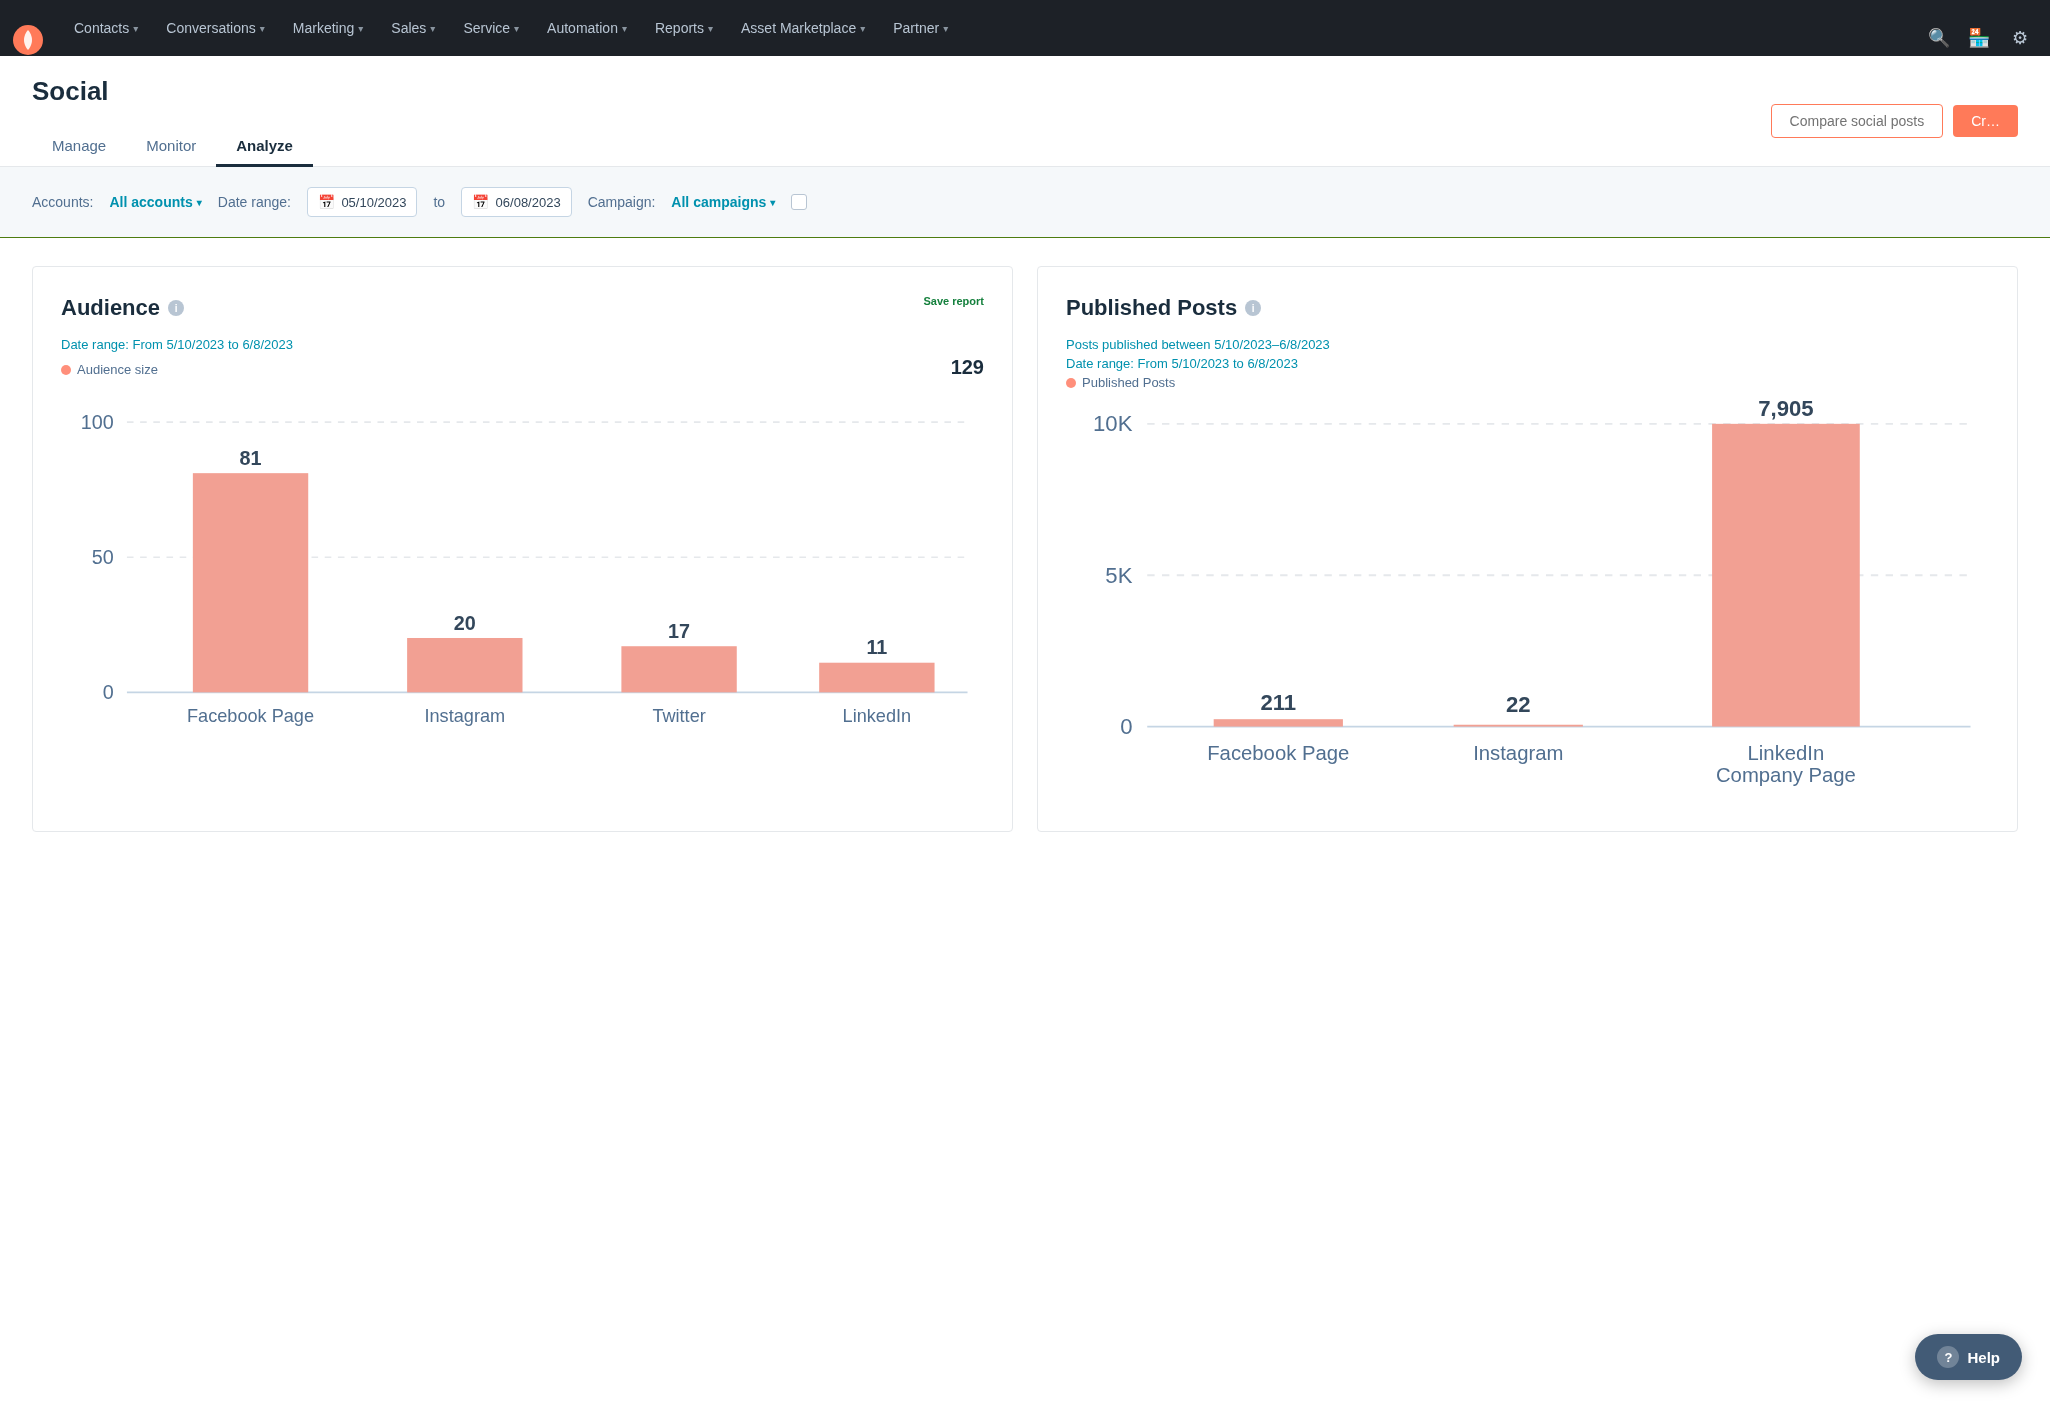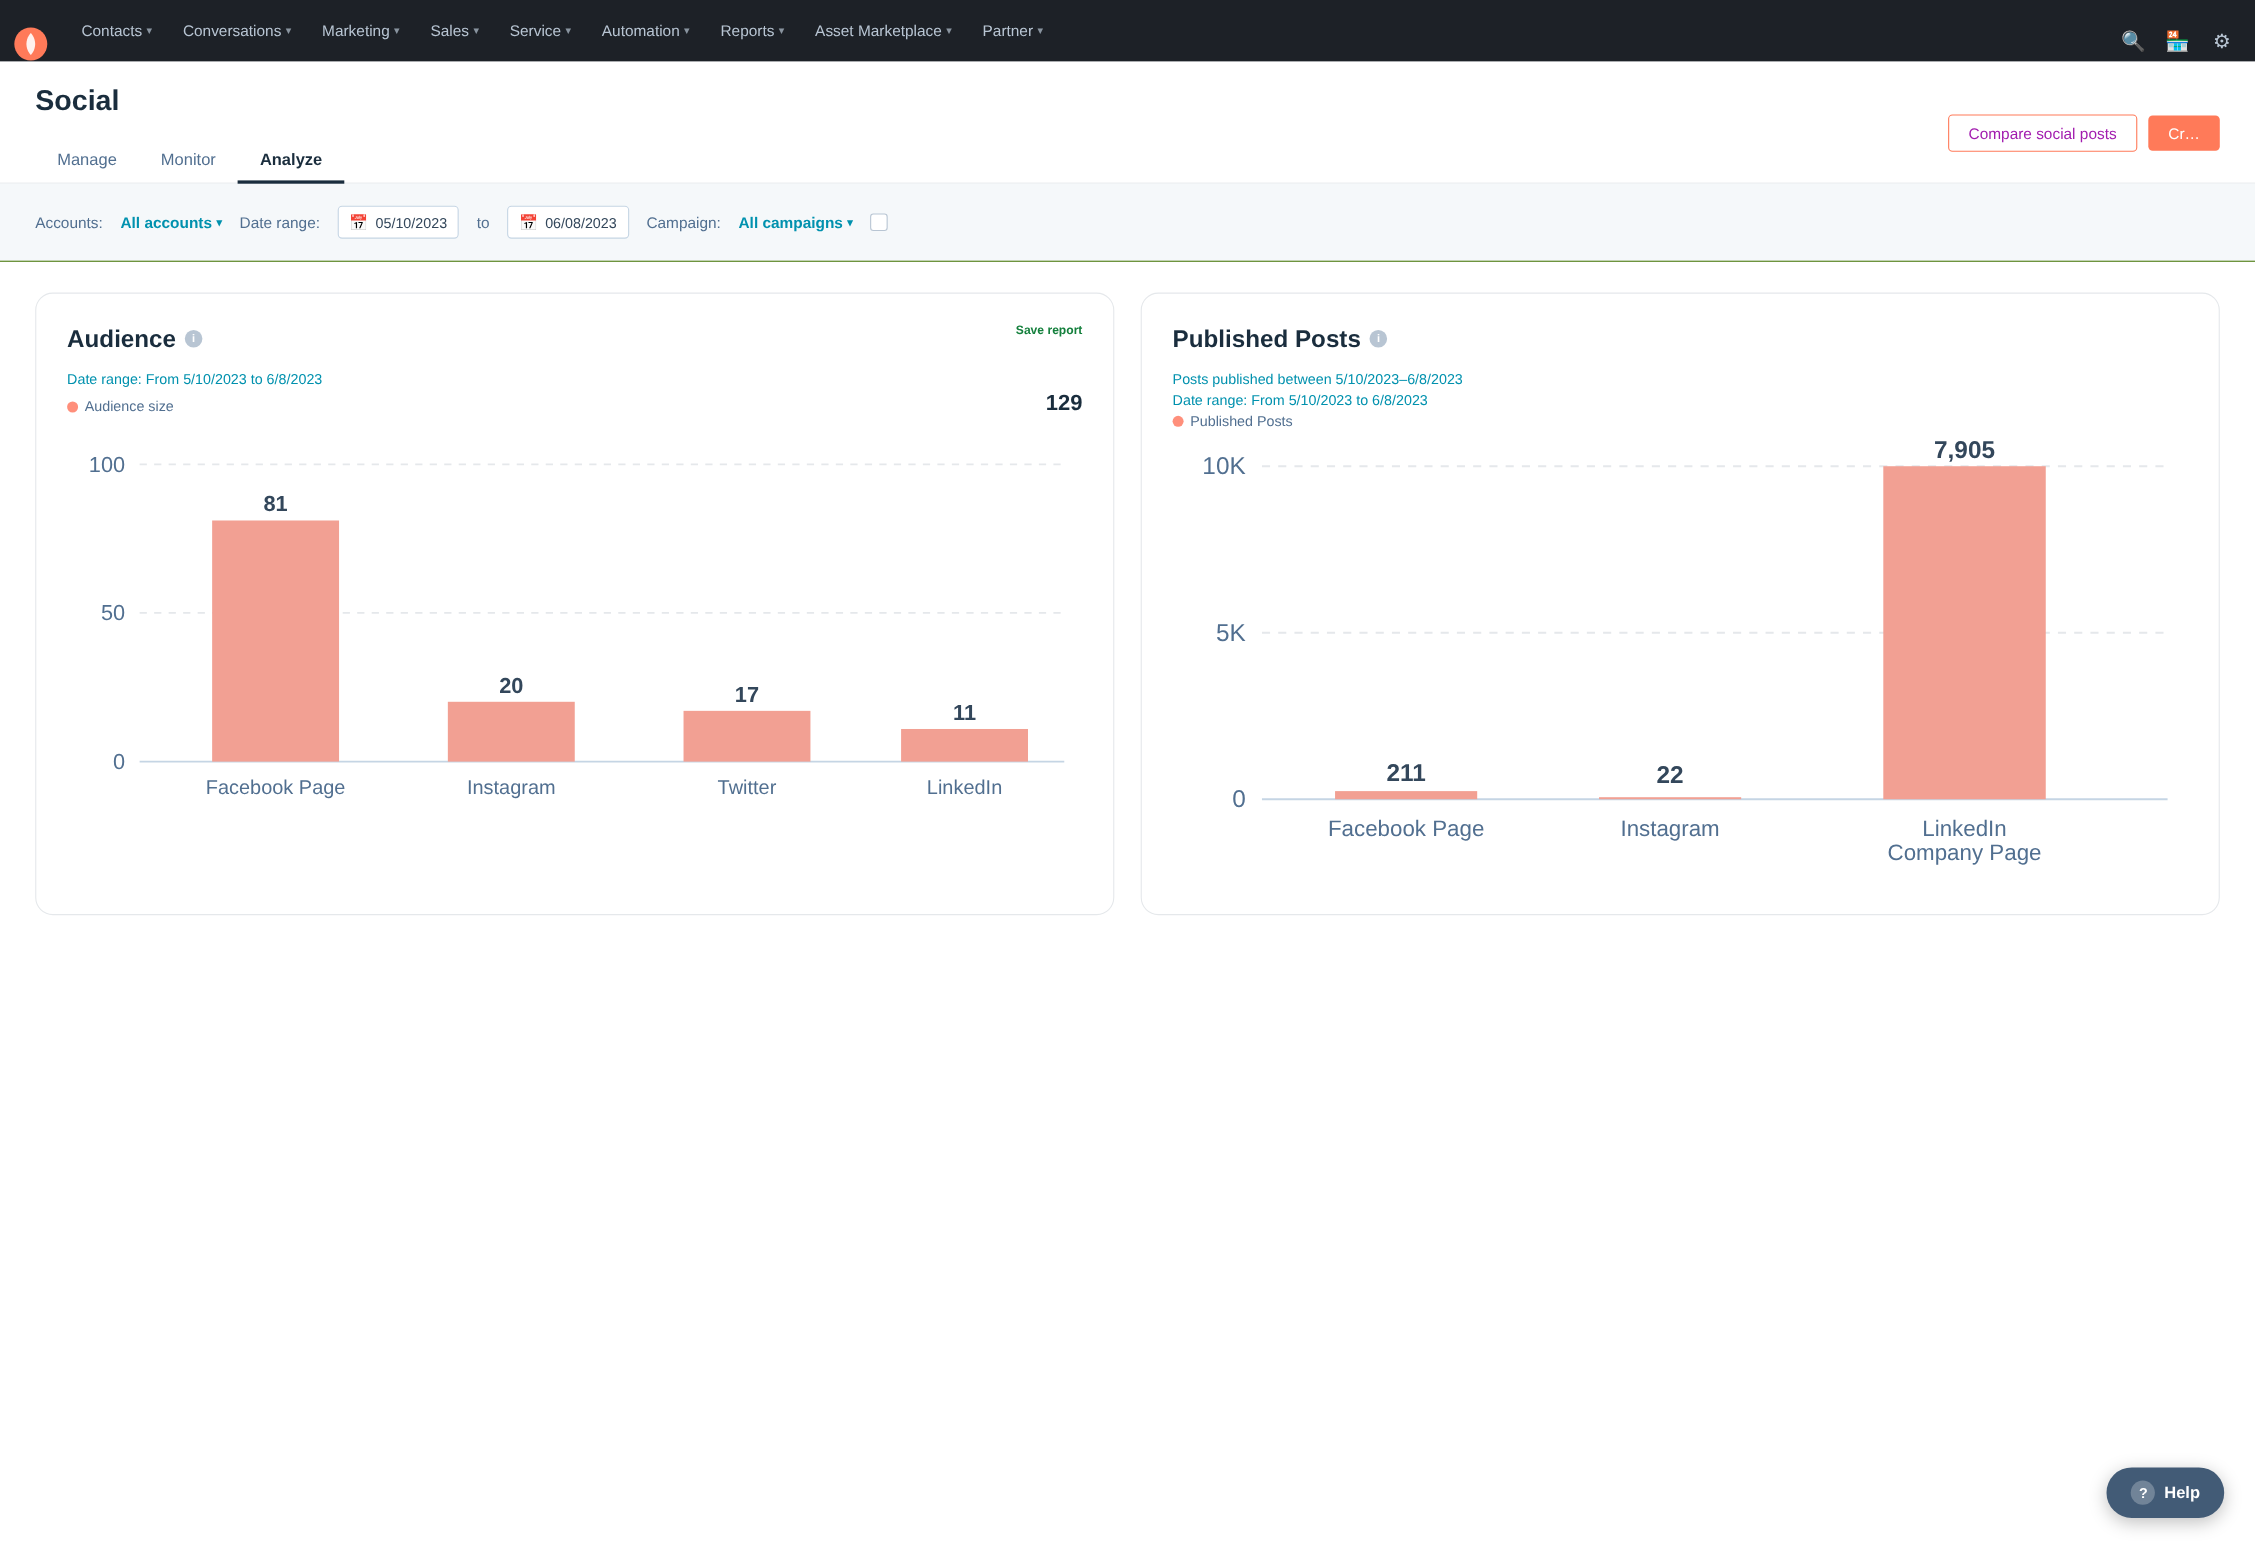--- a/index.html
+++ b/index.html
@@ -75,21 +75,21 @@
     }
     .tab.active {
       color: #1a2d3d;
       font-weight: 700;
       border-bottom: 3px solid #1a2d3d;
     }
 
     .header-actions { display: flex; gap: 10px; align-items: center; }
     .btn-outline-orange {
       border: 1.5px solid #ff7a59;
-      color: #a21caf;
+      color: #737373;
       background: #fff;
       padding: 8px 18px;
       border-radius: 4px;
       font-size: 14px;
       font-weight: 500;
       cursor: pointer;
     }
     .btn-solid-orange {
       border: none;
       color: #fff;
@@ -142,21 +142,21 @@
     .content-area {
       padding: 28px 32px;
       display: flex;
       gap: 24px;
     }
 
     
     .card {
       background: #fff;
       border: 1px solid #e5e8eb;
-      border-radius: 16px;
+      border-radius: 4px;
       padding: 28px 28px 24px 28px;
       flex: 1;
     }
     .card-header {
       display: flex;
       align-items: flex-start;
       justify-content: space-between;
       margin-bottom: 16px;
     }
     .card-title {

